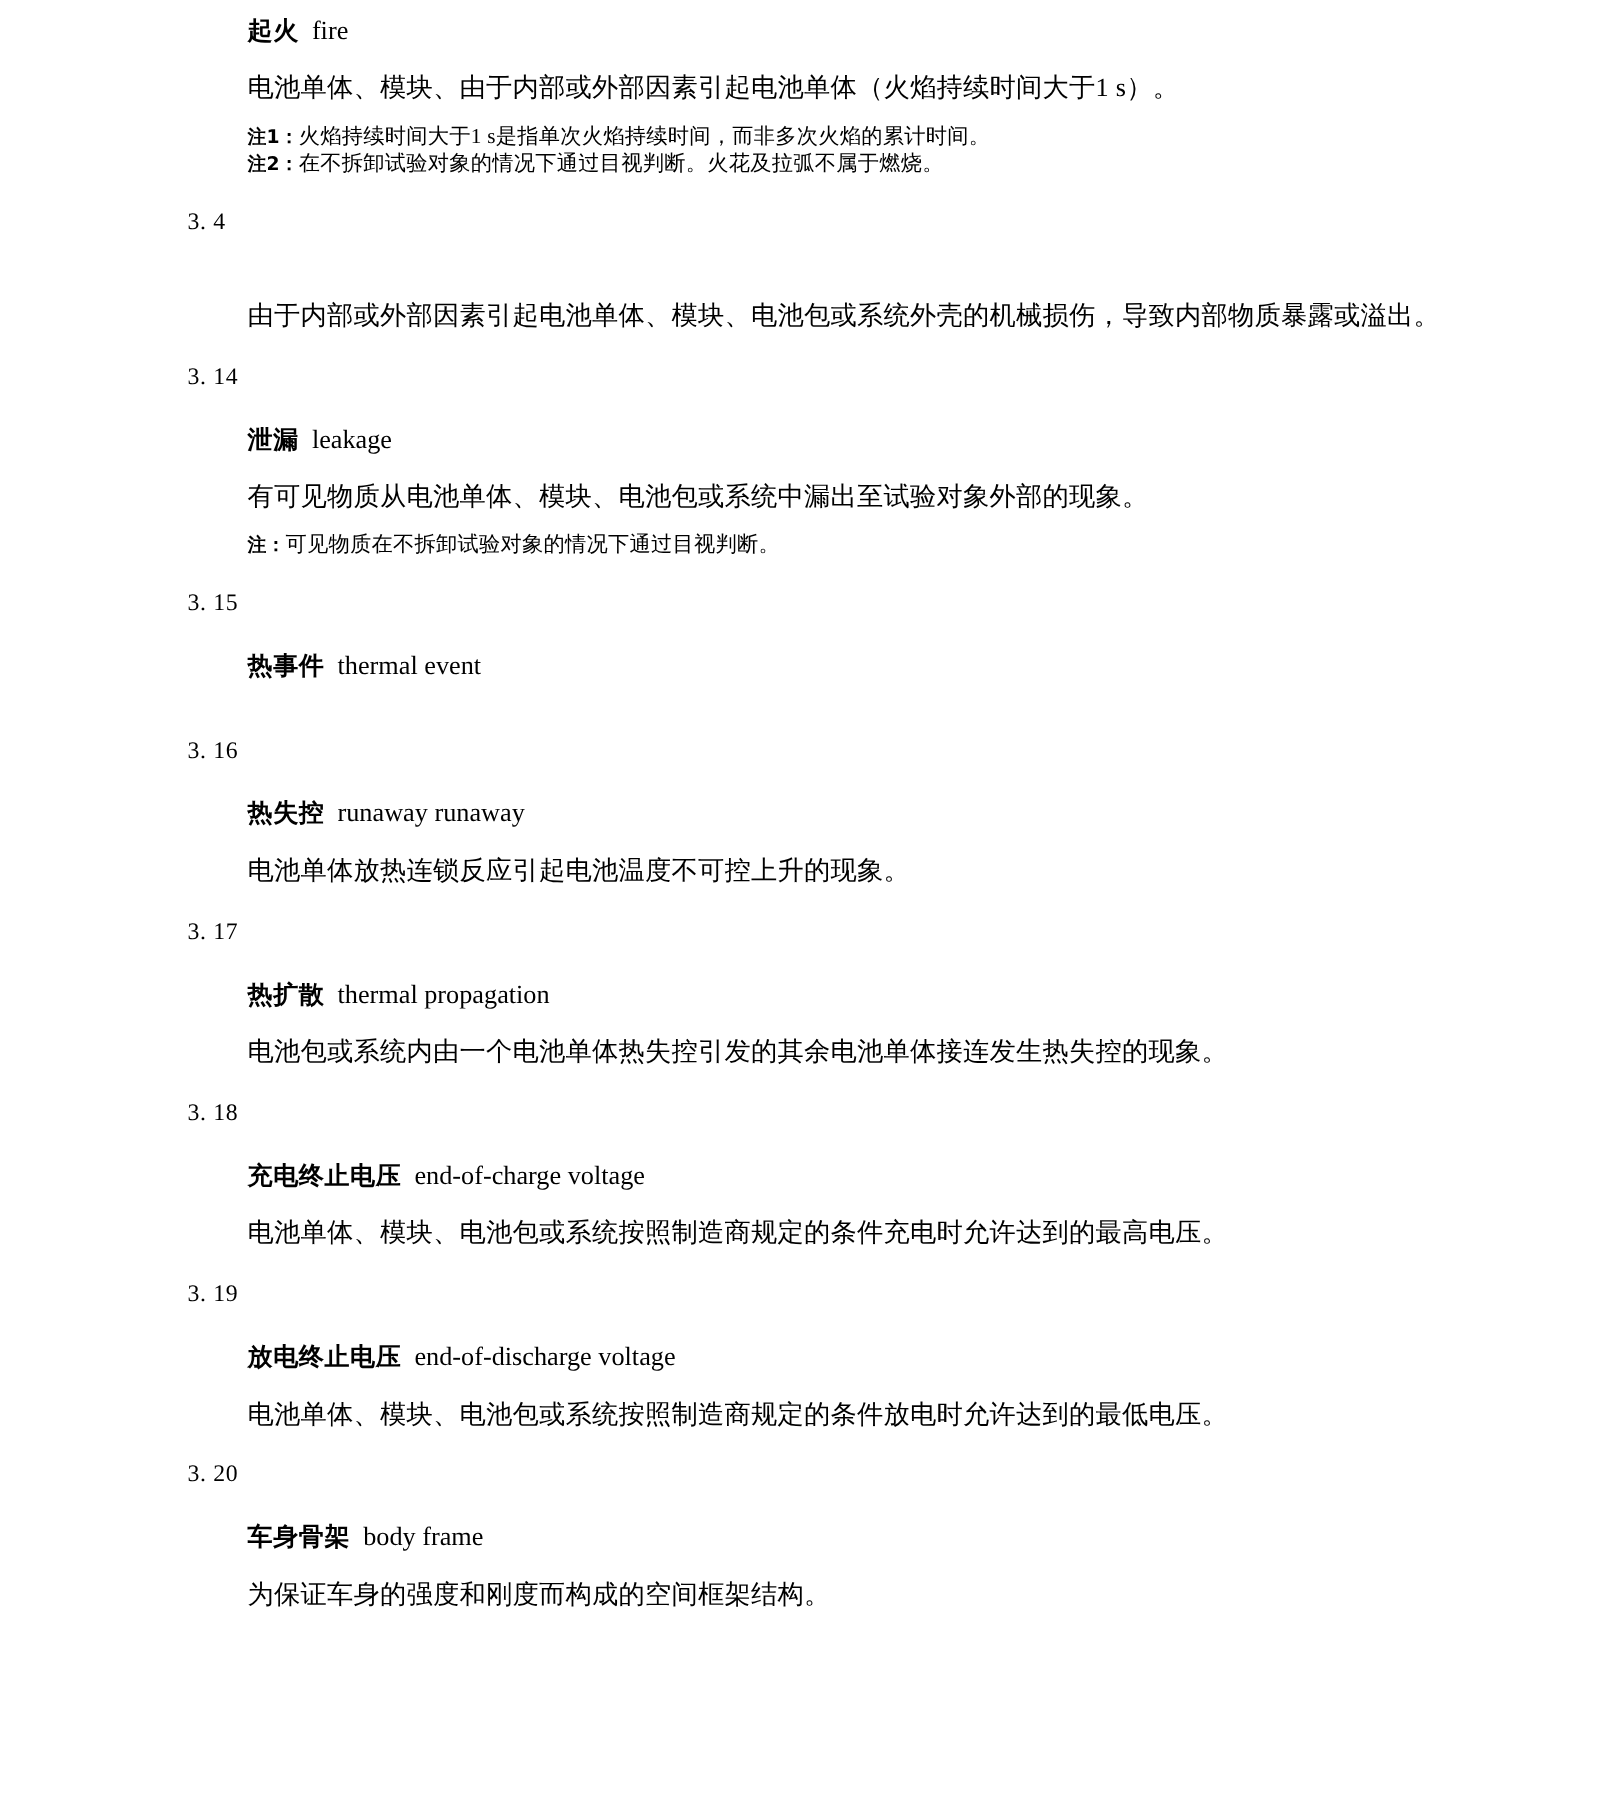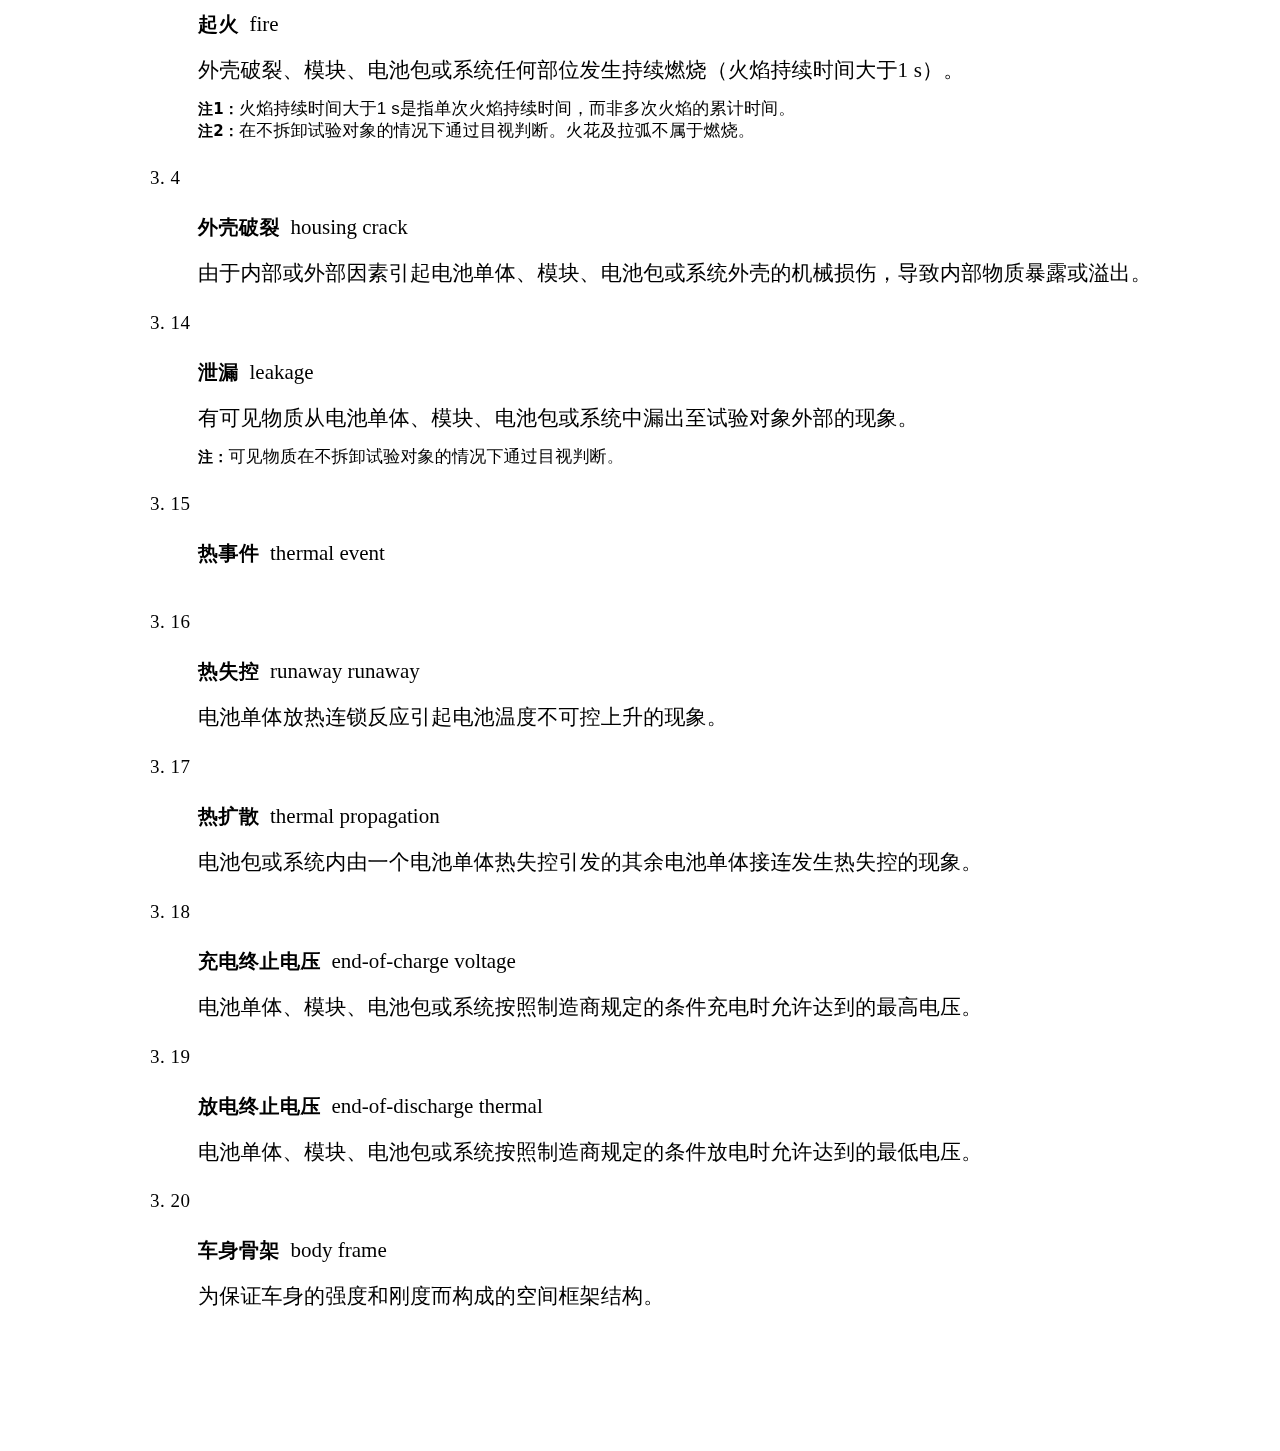--- a/index.html
+++ b/index.html
@@ -63,21 +63,21 @@
     font-size: 17px;
     line-height: 1.3;
     letter-spacing: 0.2px;
   }
   .note-label {
     font-weight: bold;
     font-family: "DejaVu Sans", "Liberation Sans", sans-serif;
     font-size: 15px;
   }
   .note-text {
-    font-family: Liberation Sans, sans-serif;
+    font-family: Liberation Serif, serif;
     font-size: 17px;
   }
   .indent-term { padding-left: 48px; }
   .indent-def  { padding-left: 48px; text-indent: 0; }
   .indent-def.hang { padding-left: 0; text-indent: 48px; }
   .indent-note { padding-left: 48px; }
   .sp-a { height: 30px; }
   .sp-b { height: 22px; }
   .sp-c { height: 14px; }
   .sp-d { height: 26px; }
@@ -86,37 +86,34 @@
 <body>
 
 <div class="page">
 
   <div class="entry">
     <div class="sp-c"></div>
     <p class="term-line indent-term">
       <span class="term-cn">起火</span><span class="term-en">&nbsp;&nbsp;</span><span class="term-en">fire</span>
     </p>
     <div class="sp-b"></div>
-    <p class="definition indent-def">外壳破裂、模块、电池包或系统任何部位发生持续燃烧（火焰持续时间大于1 s）。</p>
+    <p class="definition indent-def">电池单体、模块、由于内部或外部因素引起电池单体（火焰持续时间大于1 s）。</p>
     <div class="sp-c"></div>
     <p class="note indent-note">
       <span class="note-label">注1：</span><span class="note-text">火焰持续时间大于1 s是指单次火焰持续时间，而非多次火焰的累计时间。</span>
     </p>
     <p class="note indent-note">
       <span class="note-label">注2：</span><span class="note-text">在不拆卸试验对象的情况下通过目视判断。火花及拉弧不属于燃烧。</span>
     </p>
   </div>
 
   <div class="entry">
     <div class="sp-d"></div>
     <p class="clause-num">3. 4</p>
     <div class="sp-a"></div>
-    <p class="term-line indent-term">
-      <span class="term-cn">外壳破裂</span><span class="term-en">&nbsp;&nbsp;</span><span class="term-en">housing crack</span>
-    </p>
     <div class="sp-b"></div>
     <p class="definition indent-def hang">由于内部或外部因素引起电池单体、模块、电池包或系统外壳的机械损伤，导致内部物质暴露或溢出。</p>
   </div>
 
   <div class="entry">
     <div class="sp-d"></div>
     <p class="clause-num">3. 14</p>
     <div class="sp-a"></div>
     <p class="term-line indent-term">
       <span class="term-cn">泄漏</span><span class="term-en">&nbsp;&nbsp;</span><span class="term-en">leakage</span>
@@ -170,21 +167,21 @@
     </p>
     <div class="sp-b"></div>
     <p class="definition indent-def">电池单体、模块、电池包或系统按照制造商规定的条件充电时允许达到的最高电压。</p>
   </div>
 
   <div class="entry">
     <div class="sp-d"></div>
     <p class="clause-num">3. 19</p>
     <div class="sp-a"></div>
     <p class="term-line indent-term">
-      <span class="term-cn">放电终止电压</span><span class="term-en">&nbsp;&nbsp;</span><span class="term-en">end-of-discharge thermal</span>
+      <span class="term-cn">放电终止电压</span><span class="term-en">&nbsp;&nbsp;</span><span class="term-en">end-of-discharge voltage</span>
     </p>
     <div class="sp-b"></div>
     <p class="definition indent-def">电池单体、模块、电池包或系统按照制造商规定的条件放电时允许达到的最低电压。</p>
   </div>
 
   <div class="entry">
     <div class="sp-d"></div>
     <p class="clause-num">3. 20</p>
     <div class="sp-a"></div>
     <p class="term-line indent-term">

